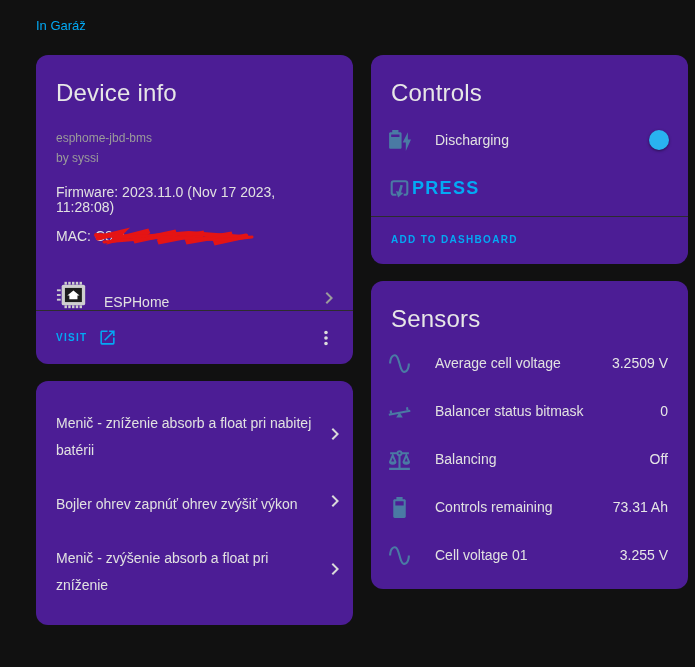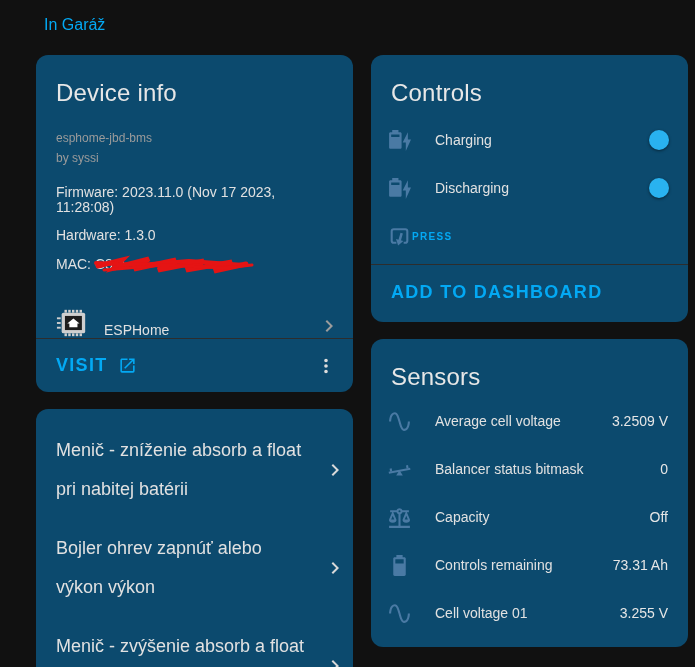--- a/index.html
+++ b/index.html
@@ -7,30 +7,29 @@
   body {
     background:#111111;
     font-family:"Liberation Sans", sans-serif;
     color:#e1e1e1;
     overflow:hidden;
     position:relative;
   }
   .page { padding:16px 0 0 36px; }
   .breadcrumb {
     display:inline-block;
-    margin-left:8px;
     color:#03a9f4;
-    font-size:16px;
+    font-size:13px;
     cursor:pointer;
     text-decoration:none;
   }
   .cols { display:flex; gap:18px; margin-top:21px; align-items:flex-start; }
   .col { width:317px; flex:none; display:flex; flex-direction:column; gap:17px; }
   .card {
-    background:#0c4a6e;
+    background:#4c1d95;
     border-radius:12px;
     width:100%;
     overflow:hidden;
   }
   .card h2 {
     font-size:24px;
     font-weight:400;
     color:#e7e7e7;
     line-height:28px;
     letter-spacing:.2px;
@@ -51,21 +50,21 @@
   }
   .integration-row .intg-label { margin-left:16px; font-size:14px; flex:1; }
   .divider { border-top:1px solid #2d2d2d; }
   .actions-row {
     height:53px;
     display:flex; align-items:center;
     padding:0 10px 0 20px;
   }
   .link-btn {
     color:#03a9f4;
-    font-size:18px;
+    font-size:10px;
     font-weight:bold;
     letter-spacing:1.3px;
     cursor:pointer;
     display:flex; align-items:center; gap:10px;
     background:none; border:none;
     font-family:"Liberation Sans", sans-serif;
   }
   .spacer { flex:1; }
   .icon-btn { background:none; border:none; cursor:pointer; padding:6px; display:flex; }
   .chev { flex:none; }
@@ -81,38 +80,39 @@
     flex:none;
   }
   .auto-list { padding:12px 6px 16px 20px; }
   .auto-item {
     display:flex; align-items:center;
     padding:10px 0;
     cursor:pointer;
   }
   .auto-item .auto-label {
     flex:1;
-    font-size:18px;
-    line-height:39px;
+    font-size:14px;
+    line-height:27px;
     padding-right:10px;
+    margin-top:7px;
   }
   
   .entity-rows { padding:8px 0 4px; }
   .entity-row {
     height:48px;
     display:flex; align-items:center;
     padding:0 20px 0 16px;
     cursor:pointer;
   }
   .row-icon { flex:none; width:25px; height:25px; color:#4a7aa4; display:flex; }
   .row-label { margin-left:23px; flex:1; font-size:14px; color:#e1e1e1; }
   .row-value { font-size:14px; color:#e6e6e6; text-align:right; white-space:nowrap; }
   .press-btn {
     color:#03a9f4; background:none; border:none;
-    font-size:10px; font-weight:bold; letter-spacing:1.3px;
+    font-size:18px; font-weight:bold; letter-spacing:1.3px;
     cursor:pointer; font-family:"Liberation Sans", sans-serif;text-align:right;
   }
   
   .toggle { position:relative; width:34px; height:14px; margin-right:2px; cursor:pointer; flex:none; }
   .toggle .track { width:34px; height:14px; border-radius:7px; background:#1c5d7c; }
   .toggle .thumb {
     position:absolute; top:-3px; right:-3px;
     width:20px; height:20px; border-radius:50%;
     background:#29b2f0;
     box-shadow:0 1px 3px rgba(0,0,0,.5);
@@ -135,21 +135,20 @@
     <div class="col">
 
       <div class="card devinfo">
         <h2>Device info</h2>
         <div class="dev-sub">
           <div>esphome-jbd-bms</div>
           <div>by syssi</div>
         </div>
         <div class="dev-lines">
           <div class="dev-line">Firmware: 2023.11.0 (Nov 17 2023, 11:28:08)</div>
-          <div class="dev-line">Hardware: 1.3.0</div>
           <div class="dev-line mac-wrap">
             <span>MAC: C8:0</span>
             <svg class="scribble" width="165" height="24" viewBox="0 0 165 24">
               <g stroke="#e51414" fill="none" stroke-linecap="round">
                 <path d="M4 14 L28 8 L20 16 L55 7 L40 17 L82 8 L64 18 L110 9 L92 18 L138 10 L120 19 L152 12" stroke-width="5"></path>
                 <path d="M2 11 L45 13 L95 9 L150 13" stroke-width="4"></path>
                 <path d="M10 18 L70 13 L130 16 L158 13" stroke-width="3"></path>
               </g>
             </svg>
           </div>
@@ -199,50 +198,41 @@
 
       <div class="card automations">
         <div class="auto-list">
           <div class="auto-item">
             <span class="auto-label">Menič - zníženie absorb a float pri nabitej batérii</span>
             <svg class="chev" width="24" height="24" viewBox="0 0 24 24">
                 <path fill="#d9d9d9" d="M8.59,16.58L13.17,12L8.59,7.41L10,6L16,12L10,18L8.59,16.58Z"></path>
               </svg>
           </div>
           <div class="auto-item">
-            <span class="auto-label">Bojler ohrev zapnúť alebo výkon výkon</span>
+            <span class="auto-label">Bojler ohrev zapnúť ohrev zvýšiť výkon</span>
             <svg class="chev" width="24" height="24" viewBox="0 0 24 24">
                 <path fill="#d9d9d9" d="M8.59,16.58L13.17,12L8.59,7.41L10,6L16,12L10,18L8.59,16.58Z"></path>
               </svg>
           </div>
           <div class="auto-item">
             <span class="auto-label">Menič - zvýšenie absorb a float pri zníženie</span>
             <svg class="chev" width="24" height="24" viewBox="0 0 24 24">
                 <path fill="#d9d9d9" d="M8.59,16.58L13.17,12L8.59,7.41L10,6L16,12L10,18L8.59,16.58Z"></path>
               </svg>
           </div>
 
         </div>
       </div>
     </div>
 
     <div class="col">
 
       <div class="card controls">
         <h2>Controls</h2>
         <div class="entity-rows">
-          <div class="entity-row">
-            <span class="row-icon">
-              <svg width="25" height="25" viewBox="0 0 24 24">
-                  <path fill="currentColor" fill-rule="evenodd" d="M23.05,11H20.05V4L15.05,14H18.05V22L23.05,11Z M12.67,4H11V2H5V4H3.33C2.6,4 2,4.6 2,5.33V18.67C2,19.4 2.6,20 3.33,20H12.67C13.4,20 14,19.4 14,18.67V5.33C14,4.6 13.4,4 12.67,4Z M12,8.6H4V6.2H12V8.6Z"></path>
-                </svg>
-            </span>
-            <span class="row-label">Charging</span>
-            <span class="toggle on"><span class="track"></span><span class="thumb"></span></span>
-          </div>
           <div class="entity-row">
             <span class="row-icon">
               <svg width="25" height="25" viewBox="0 0 24 24">
                   <path fill="currentColor" fill-rule="evenodd" d="M23.05,11H20.05V4L15.05,14H18.05V22L23.05,11Z M12.67,4H11V2H5V4H3.33C2.6,4 2,4.6 2,5.33V18.67C2,19.4 2.6,20 3.33,20H12.67C13.4,20 14,19.4 14,18.67V5.33C14,4.6 13.4,4 12.67,4Z M12,8.6H4V6.2H12V8.6Z"></path>
                 </svg>
             </span>
             <span class="row-label">Discharging</span>
             <span class="toggle on"><span class="track"></span><span class="thumb"></span></span>
           </div>
           <div class="entity-row">
@@ -291,21 +281,21 @@
             </span>
             <span class="row-label">Balancer status bitmask</span>
             <span class="row-value">0</span>
           </div>
           <div class="entity-row">
             <span class="row-icon">
               <svg width="25" height="25" viewBox="0 0 24 24">
                   <path fill="currentColor" d="M12,3C10.73,3 9.6,3.8 9.18,5H3V7H4.95L2,14C1.53,16 3,17 5.5,17C8,17 9.56,16 9,14L6.05,7H9.17C9.5,7.85 10.15,8.5 11,8.83V20H2V22H22V20H13V8.82C13.85,8.5 14.5,7.85 14.82,7H17.95L15,14C14.53,16 16,17 18.5,17C21,17 22.56,16 22,14L19.05,7H21V5H14.83C14.4,3.8 13.27,3 12,3M12,5A1,1 0 0,1 13,6A1,1 0 0,1 12,7A1,1 0 0,1 11,6A1,1 0 0,1 12,5M5.5,10.25L7,14H4L5.5,10.25M18.5,10.25L20,14H17L18.5,10.25Z"></path>
                 </svg>
             </span>
-            <span class="row-label">Capacity</span>
+            <span class="row-label">Balancing</span>
             <span class="row-value">Off</span>
           </div>
           <div class="entity-row">
             <span class="row-icon">
               <svg width="25" height="25" viewBox="0 0 24 24">
                   <path fill="currentColor" fill-rule="evenodd" d="M16.67,4H15V2H9V4H7.33C6.6,4 6,4.6 6,5.33V20.67C6,21.4 6.6,22 7.33,22H16.67C17.4,22 18,21.4 18,20.67V5.33C18,4.6 17.4,4 16.67,4M16,10H8V6H16V10Z"></path>
                 </svg>
             </span>
             <span class="row-label">Controls remaining</span>
             <span class="row-value">73.31 Ah</span>

